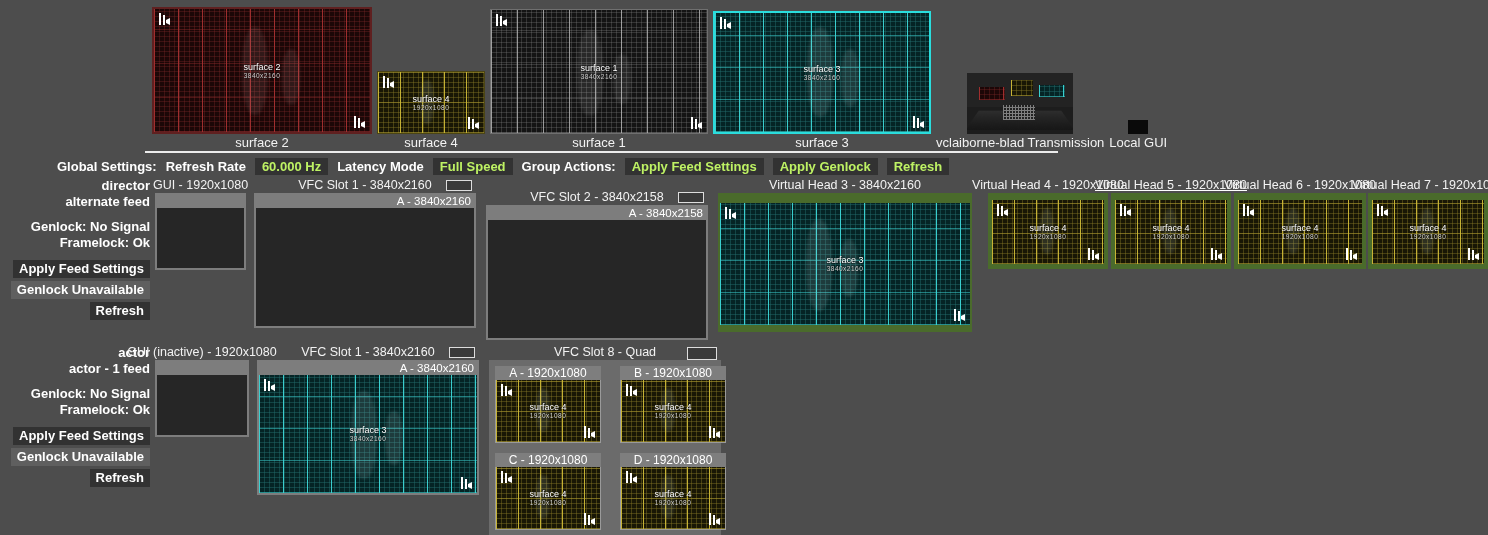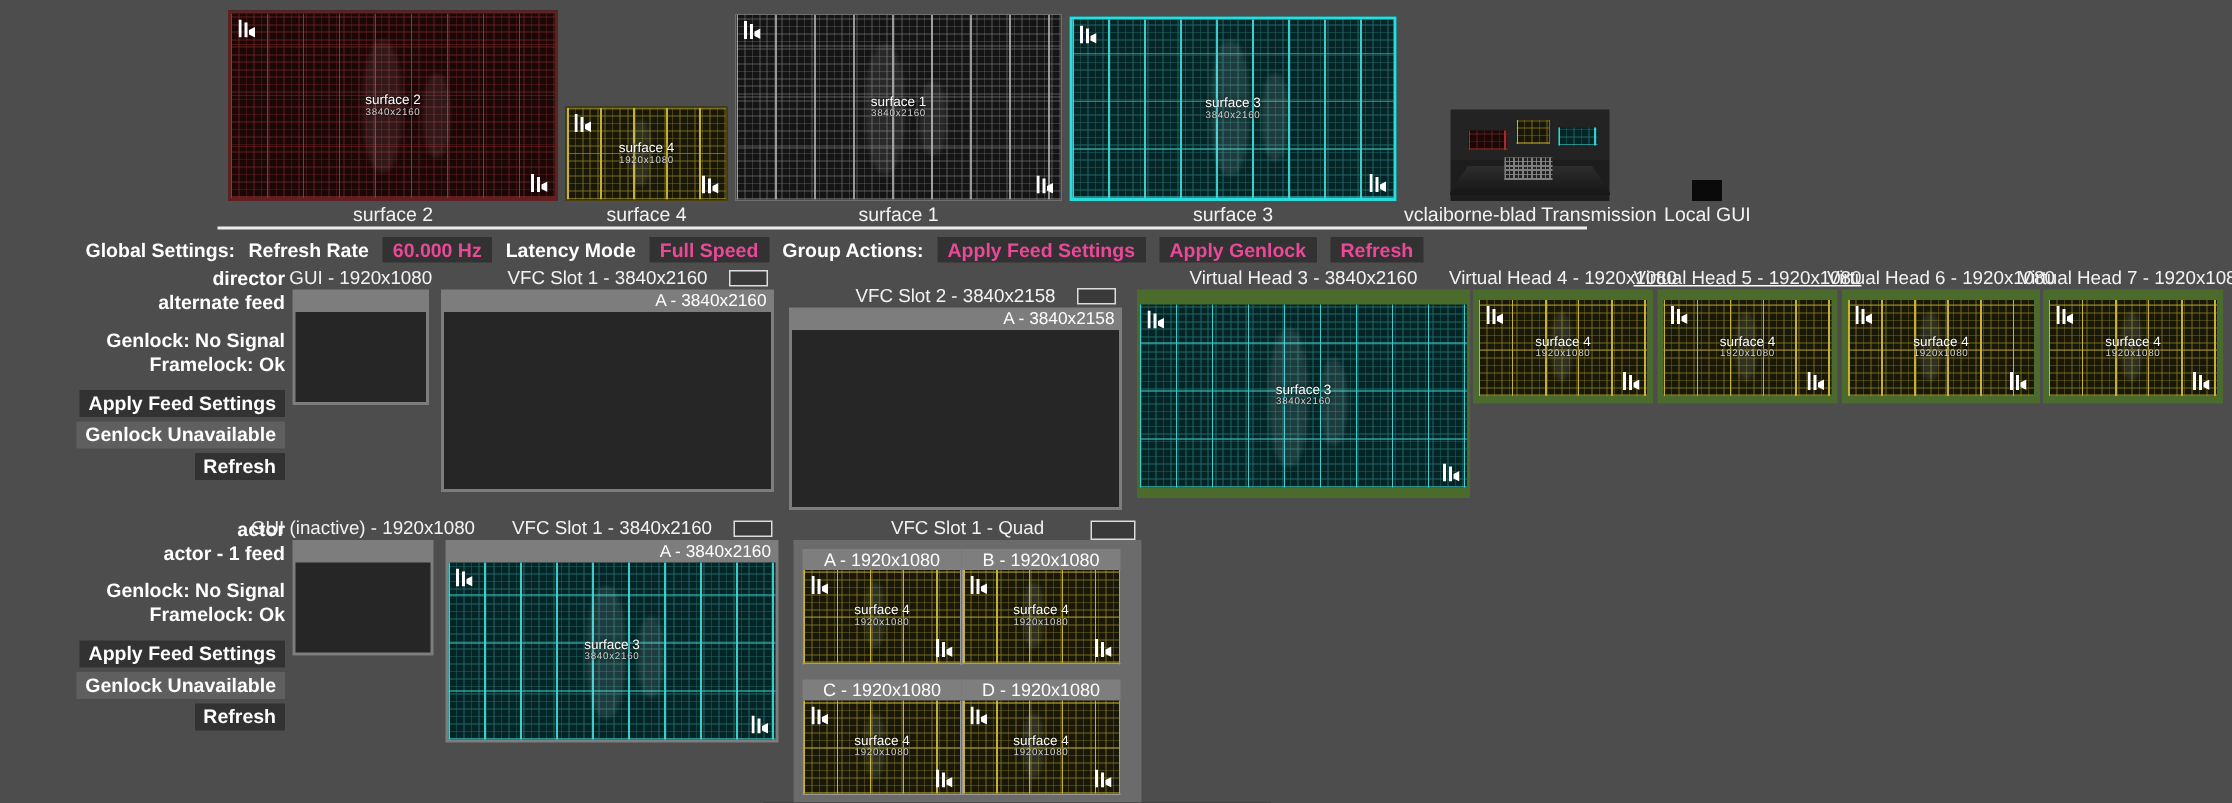--- a/index.html
+++ b/index.html
@@ -50,42 +50,42 @@
     background:linear-gradient(180deg,#2e2e2e,#171717);transform:perspective(40px) rotateX(30deg);}
   .stage .kbd{position:absolute;left:36px;top:32px;width:32px;height:15px;opacity:.9;
     background-color:#222;background-image:
       repeating-linear-gradient(90deg,#8a8a8a 0 1px,transparent 1px 3px),
       repeating-linear-gradient(0deg,#8a8a8a 0 1px,transparent 1px 3px);}
   .mini{position:absolute;}
 
   
   .global-row{position:absolute;top:157px;left:57px;display:flex;align-items:center;gap:9px;
               height:18px;font-size:13px;font-weight:700;white-space:nowrap;}
-  .vbox,.gbtn{background:#323232;padding:1px 7px;font-weight:700;color:#ec4899;}
+  .vbox,.gbtn{background:#323232;padding:1px 7px;font-weight:700;color:#bef264;}
 
   
   .machine{position:absolute;left:0;display:flex;align-items:flex-start;}
   .mleft{width:150px;display:flex;flex-direction:column;align-items:flex-end;
-         font-size:13px;font-weight:700;white-space:nowrap;margin-left:40px;}
+         font-size:13px;font-weight:700;white-space:nowrap;}
   .mleft .r{line-height:16px;height:16px;}
   .sp10{margin-top:9px;} .sp2{margin-top:3px;}
   .abtn{background:#323232;padding:1px 6px;line-height:15px;}
   .abtn-light{background:#5f5f5f;padding:1px 6px;line-height:15px;}
   .panels{display:flex;align-items:flex-start;margin-left:5px;}
 
   .panel{display:flex;flex-direction:column;}
   .panel-title{position:relative;height:15px;line-height:15px;font-size:12.5px;color:#f2f2f2;
                display:flex;justify-content:center;white-space:nowrap;overflow:visible;z-index:2;}
   .checkbox{position:absolute;right:4px;top:2px;width:24px;height:9px;border:1px solid #ddd;background:#3a3a3a;}
   .panel-body{background:#7d7d7d;padding:2px;}
   .subheader{height:13px;line-height:13px;font-size:11.5px;color:#fff;text-align:right;padding-right:3px;}
   .dark-content{background:#262626;}
 
   .headbody{background:#4a6b2b;}
-  .quadbody{background:#6b6b6b;padding:6px;display:grid;grid-template-columns:106px 106px;gap:10px 0;}
+  .quadbody{background:#6b6b6b;padding:6px;display:grid;grid-template-columns:106px 106px;gap:10px 19px;}
   .qslot .qhead{height:14px;line-height:14px;background:#7e7e7e;font-size:12px;text-align:center;color:#fff;}
   .qthumb{height:62px;border:1px solid #9a9a9a;border-top:none;}
 </style>
 </head>
 <body>
 
 <div class="app">
 
   <div class="tabstrip">
 
@@ -245,21 +245,21 @@
         <div class="panel-title">
             <span>VFC Slot 2 - 3840x2158</span>
           <span class="checkbox"></span>
           </div>
         <div class="panel-body">
           <div class="subheader">A - 3840x2158</div>
           <div class="dark-content" style="height:118px;"></div>
         </div>
       </div>
 
-      <div class="panel" style="width:222px;margin-right:2px;">
+      <div class="panel" style="width:254px;margin-right:16px;">
         <div class="panel-title">
             <span>Virtual Head 3 - 3840x2160</span>
           </div>
         <div class="headbody" style="padding:10px 2px 7px;">
           <div class="thumb g-cyan" style="height:122px;">
             <div class="ghost" style="left:86px;top:16px;width:26px;height:92px;"></div>
             <div class="ghost" style="left:120px;top:36px;width:18px;height:58px;"></div>
             <svg class="meter tl" viewBox="0 0 11 12">
                 <rect x="0" y="0" width="2" height="12" fill="#fff"></rect>
                 <rect x="4" y="2" width="2" height="10" fill="#fff"></rect>
@@ -426,21 +426,21 @@
             <div class="slabel">
               <div class="nm">surface 3</div>
               <div class="rs">3840x2160</div>
             </div>
           </div>
         </div>
       </div>
 
       <div class="panel" style="width:232px;">
         <div class="panel-title">
-            <span>VFC Slot 1 - Quad</span>
+            <span>VFC Slot 8 - Quad</span>
           <span class="checkbox" style="width:28px;height:11px;"></span>
           </div>
         <div class="quadbody">
           <div class="qslot">
             <div class="qhead">A - 1920x1080</div>
             <div class="thumb g-yellow qthumb">
               <div class="ghost" style="left:40px;top:8px;width:14px;height:44px;"></div>
               <svg class="meter tl" viewBox="0 0 11 12">
                   <rect x="0" y="0" width="2" height="12" fill="#fff"></rect>
                   <rect x="4" y="2" width="2" height="10" fill="#fff"></rect>

